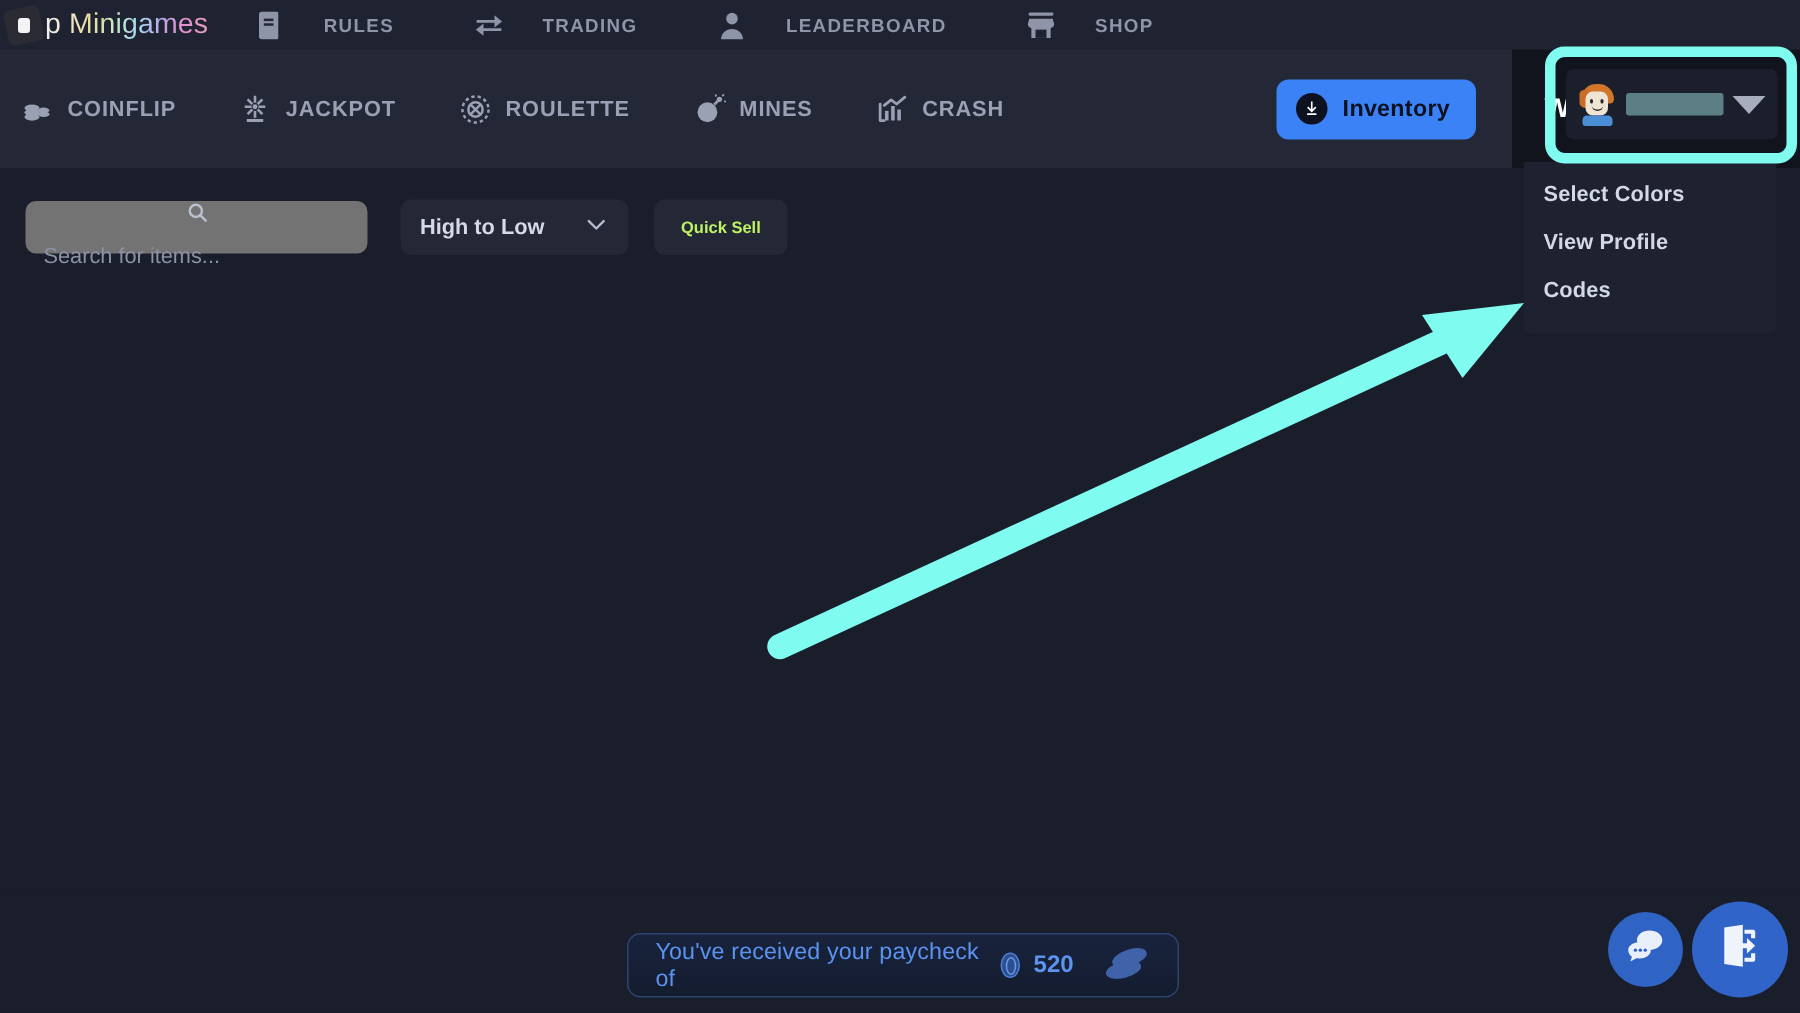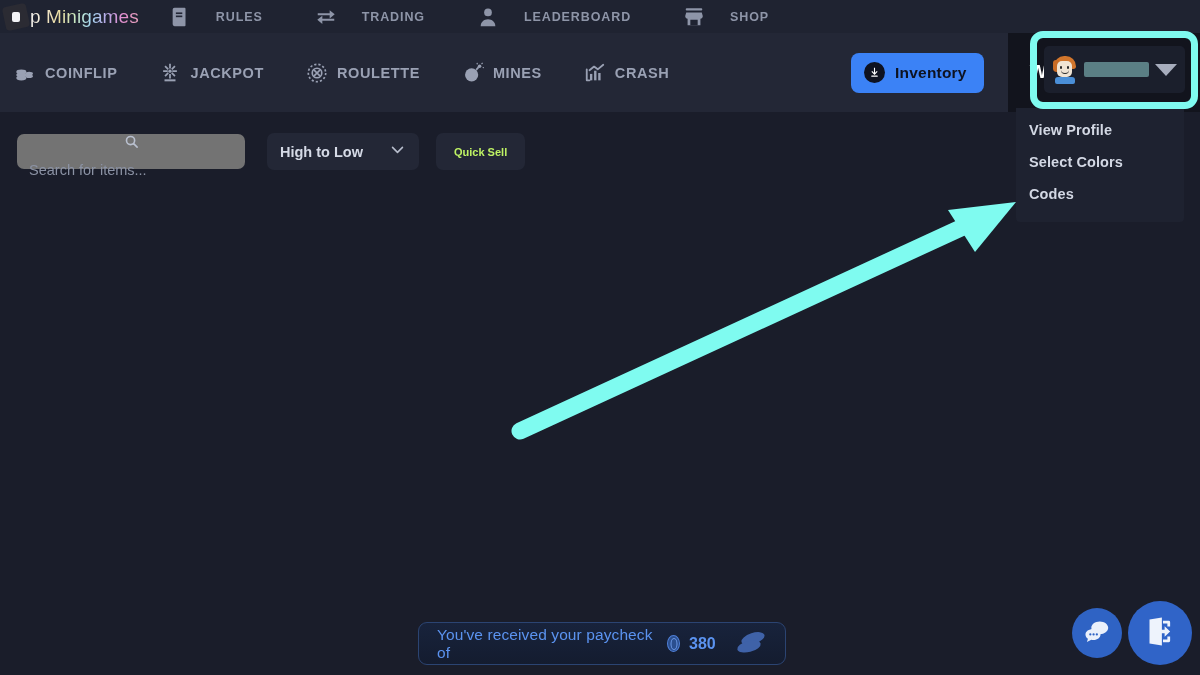--- a/index.html
+++ b/index.html
@@ -381,22 +381,22 @@
       <span class="eyeR"></span>
       <span class="smile"></span>
       <span class="body"></span>
     </span>
     <span class="username-redacted"></span>
     <span class="chev-down"></span>
   </div>
   <div class="profile-highlight"></div>
 
   <div class="dropdown">
+    <div class="dd-item">Select Colors</div>
     <div class="dd-item">View Profile</div>
-    <div class="dd-item">Select Colors</div>
     <div class="dd-item">Codes</div>
   </div>
 
   <div class="toolbar">
 
     <div class="search-box">
       <span>
         <svg width="15" height="15" viewBox="0 0 24 24" fill="none" stroke="#b9c0cf" stroke-width="2.6" stroke-linecap="round">
           <circle cx="10.5" cy="10.5" r="6.5"></circle>
           <path d="M15.4 15.4L21 21"></path>
@@ -418,21 +418,21 @@
   </div>
 
   <svg class="annot" viewBox="0 0 1200 675">
     <line x1="520" y1="431" x2="963" y2="227" stroke="#7ffbf0" stroke-width="17" stroke-linecap="round"></line>
     <polygon points="1016,202 948,210 975,252" fill="#7ffbf0"></polygon>
   </svg>
 
   <div class="toast">
     <span class="toast-text">You've received your paycheck of</span>
     <span class="toast-coin"></span>
-    <span class="toast-amount">380</span>
+    <span class="toast-amount">520</span>
     <span class="toast-stack">
         <i></i>
         <i></i>
       </span>
   </div>
 
   <div class="fab-chat">
     <span>
       <svg width="27" height="27" viewBox="0 0 24 24" fill="#eaf0fb">
         <path d="M14 3c4.2 0 7.5 2.5 7.5 5.7 0 3.1-3.3 5.7-7.5 5.7-.7 0-1.4-.1-2-.2l-3.4 1.7.8-2.5C7.6 12.3 6.5 10.6 6.5 8.7 6.5 5.5 9.8 3 14 3z"></path>

